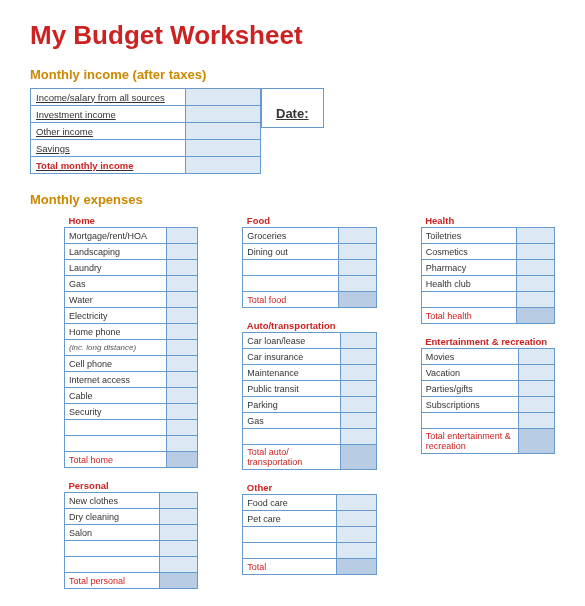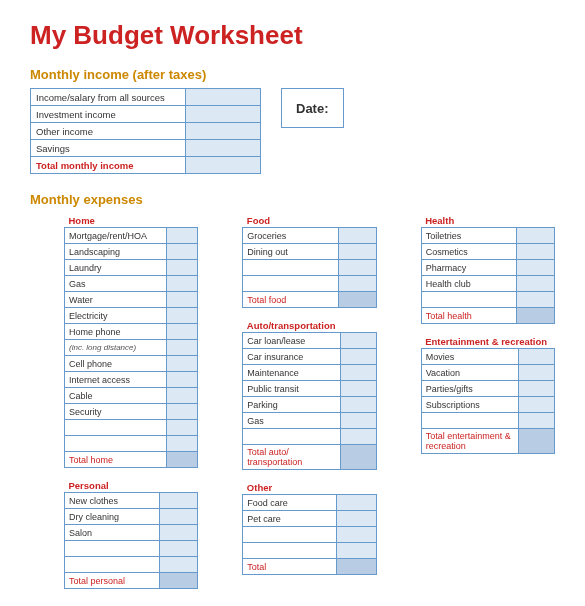--- a/index.html
+++ b/index.html
@@ -22,22 +22,22 @@
       font-size: 13px;
       font-weight: bold;
       margin-bottom: 6px;
       margin-top: 8px;
     }
     .section { margin-bottom: 18px; }
 
     
     .income-area {
       display: flex;
-      gap: 20px;
       margin-bottom: 2px;
+      text-decoration: underline;
     }
     .income-table {
       border-collapse: collapse;
       flex: 0 0 auto;
     }
     .income-table td {
       border: 1px solid #6699cc;
       padding: 2px 5px;
       height: 17px;
       font-size: 9.5px;
@@ -53,21 +53,21 @@
       color: #cc2222;
       font-weight: bold;
     }
     .date-box {
       border: 1px solid #6699cc;
       padding: 6px 14px;
       height: 40px;
       font-size: 13px;
       font-weight: bold;
       display: flex;
-      align-items: center;
+      align-items: flex-end;
     }
 
     
     .expenses-grid {
       display: grid;
       grid-template-columns: 1fr 1fr 1fr;
       gap: 10px;
     }
     .expense-col { display: flex; flex-direction: column; gap: 10px; padding-left: 34px; }
 

